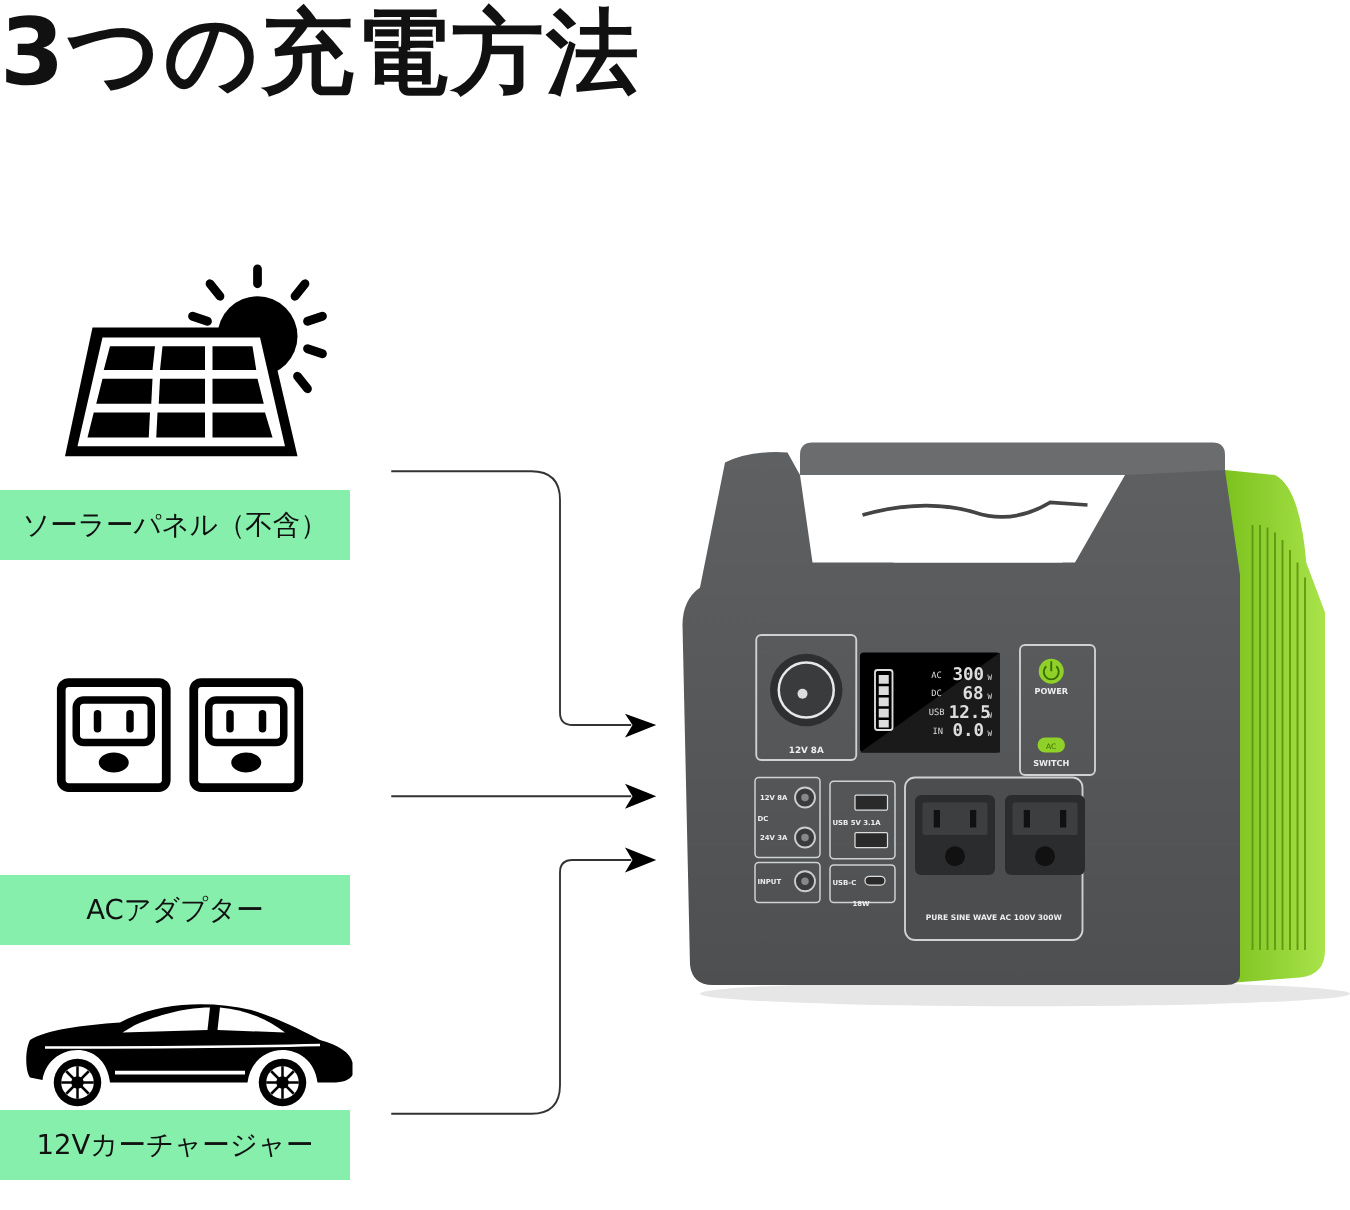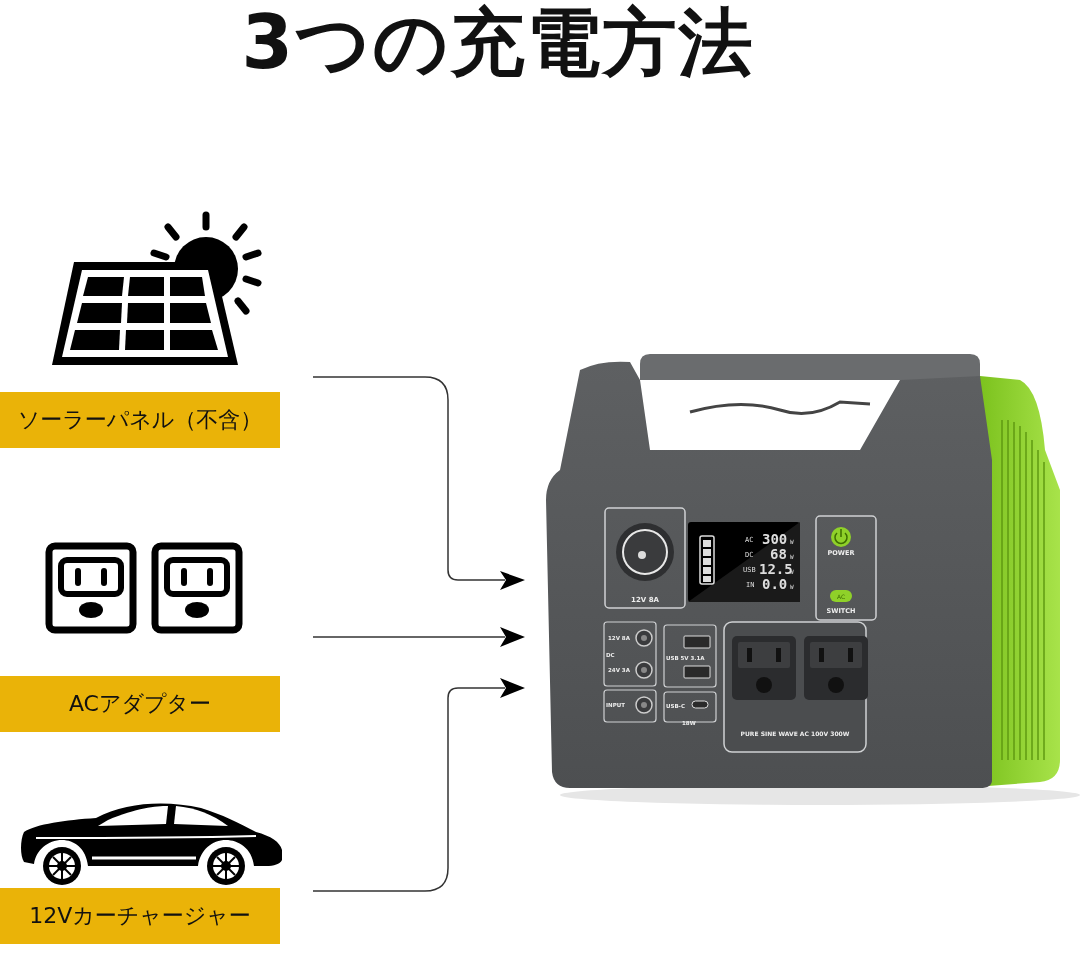--- a/index.html
+++ b/index.html
@@ -1,18 +1,18 @@
 <!DOCTYPE html>
 <html><head>
 <meta charset="utf-8">
 <style>
   html,body{margin:0;padding:0;background:#ffffff;}
   body{width:1080px;height:968px;position:relative;overflow:hidden;font-family:"DejaVu Sans","Liberation Sans",sans-serif;}
-  .title{position:absolute;left:0;top:0;width:996px;text-align:center;font-size:74px;line-height:84px;font-weight:bold;letter-spacing:2px;color:#111;font-family:"DejaVu Sans",sans-serif;}
-  .label{position:absolute;left:0;width:280px;height:56px;background:#eab308;display:flex;align-items:center;justify-content:center;font-size:22px;color:#111;font-family:"DejaVu Sans",sans-serif;}
+  .title{position:absolute;left:0;top:0;width:996px;font-size:74px;line-height:84px;font-weight:bold;letter-spacing:2px;color:#111;font-family:"DejaVu Sans",sans-serif;}
+  .label{position:absolute;left:0;width:280px;height:56px;background:#86efac;display:flex;align-items:center;justify-content:center;font-size:22px;color:#111;font-family:"DejaVu Sans",sans-serif;}
   .icon{position:absolute;}
   .connector{position:absolute;left:0;top:0;}
   .device{position:absolute;left:540px;top:340px;}
 </style>
 </head>
 <body>
 
 <div class="title">3つの充電方法</div>
 
 <svg class="icon" style="left:50px;top:205px" width="220" height="165" viewBox="0 0 220 165">
@@ -51,21 +51,21 @@
     <ellipse cx="46" cy="68" rx="12" ry="8" fill="#000"></ellipse>
   </g>
   <g transform="translate(106,0)">
     <rect x="4" y="4" width="84" height="84" rx="6" fill="none" stroke="#000" stroke-width="7"></rect>
     <rect x="16" y="18" width="60" height="34" rx="6" fill="none" stroke="#000" stroke-width="6"></rect>
     <rect x="30" y="26" width="6" height="18" rx="3" fill="#000"></rect>
     <rect x="56" y="26" width="6" height="18" rx="3" fill="#000"></rect>
     <ellipse cx="46" cy="68" rx="12" ry="8" fill="#000"></ellipse>
   </g>
 </svg>
-<div class="label" style="top:676px">ACアダプター</div>
+<div class="label" style="top:700px">ACアダプター</div>
 
 <svg class="icon" style="left:16px;top:798px" width="270" height="88" viewBox="0 0 270 88">
   <path d="M8,34 C20,26 50,22 80,20 C110,4 150,2 185,10 C205,16 225,26 240,34 C255,38 264,44 266,52 L266,62 C264,66 258,68 250,68 L238,68 C236,50 222,42 210,42 C196,42 184,52 182,68 L72,68 C70,50 58,42 46,42 C32,42 20,52 18,66 L8,64 C4,58 4,42 8,34 Z" fill="#000"></path>
   <path d="M92,22 C120,10 140,8 152,8 L150,26 L82,28 Z" fill="#fff"></path>
   <path d="M160,8 C180,10 196,16 212,28 L158,26 Z" fill="#fff"></path>
   <path d="M20,40 C80,40 160,40 240,38" stroke="#fff" stroke-width="2" fill="none"></path>
   <path d="M76,60 L180,60" stroke="#fff" stroke-width="3"></path>
   <circle cx="46" cy="68" r="19" fill="#000"></circle>
   <circle cx="46" cy="68" r="13" fill="#fff"></circle>
   <circle cx="46" cy="68" r="5" fill="#000"></circle>

